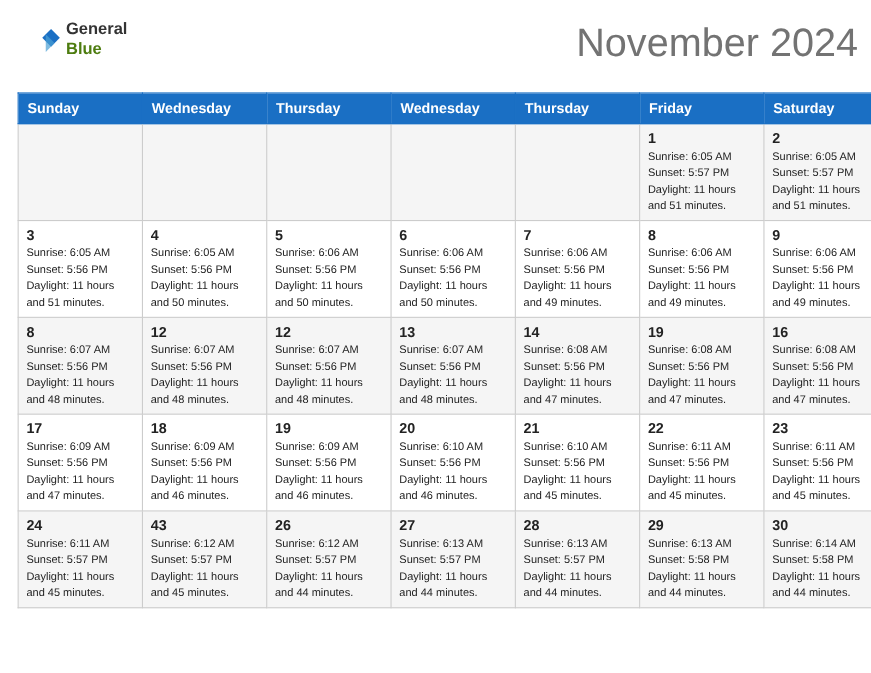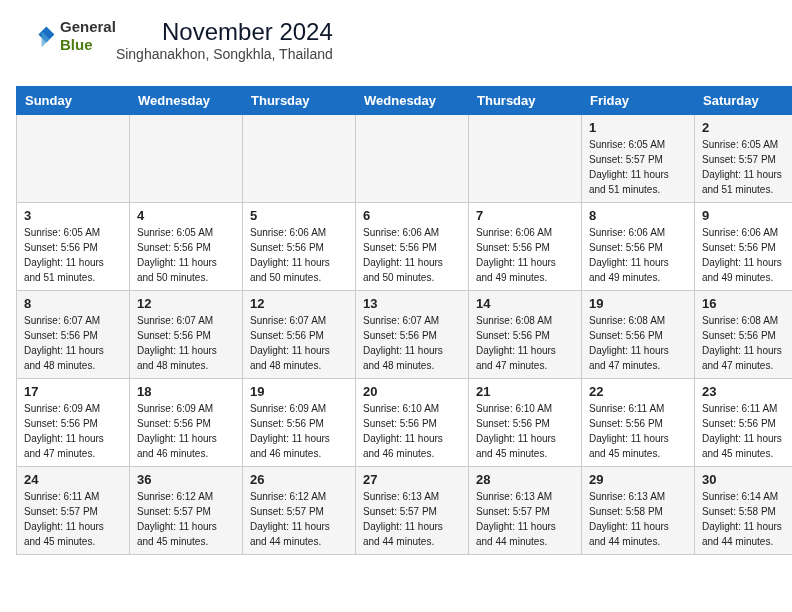--- a/index.html
+++ b/index.html
@@ -4,23 +4,23 @@
   <style>
     * { box-sizing: border-box; margin: 0; padding: 0; }
     body {
       font-family: Arial, sans-serif;
       background: #fff;
       width: 792px;
       min-height: 612px;
     }
     .header {
       display: flex;
-      justify-content: flex-start;
+      justify-content: space-between;
       align-items: flex-start;
-      padding: 18px 24px 8px 24px;
+      padding: 18px 12px 8px 24px;
     }
     .logo {
       display: flex;
       align-items: center;
       gap: 4px;
     }
     .logo-text {
       font-size: 15px;
       font-weight: bold;
       line-height: 1.2;
@@ -28,23 +28,23 @@
     .logo-text .general { color: #333; }
     .logo-text .blue { color: #4d7c0f; }
     .logo-icon {
       width: 32px;
       height: 32px;
     }
     .title-section {
       text-align: right;
     }
     .month-title {
-      font-size: 24px;
+      font-size: 36px;
       font-weight: normal;
-      color: #0f172a;
+      color: #737373;
     }
     .subtitle {
       font-size: 14px;
       color: #444;
     }
     .calendar {
       width: 100%;
       border-collapse: collapse;
       margin: 16px;
     }
@@ -100,21 +100,20 @@
       <polygon points="28,8 38,18 28,28 18,18" fill="#1a6fc4"></polygon>
       <polygon points="22,14 32,24 22,34" fill="#4a9fd4" opacity="0.7"></polygon>
     </svg>
     <div class="logo-text">
       <div class="general">General</div>
       <div class="blue">Blue</div>
     </div>
   </div>
   <div class="title-section">
     <div class="month-title">November 2024</div>
-    <div class="subtitle">Singhanakhon, Songkhla, Thailand</div>
   </div>
 </div>
 
 <table class="calendar">
   <thead>
     <tr>
     <th>Sunday</th>
         <th>Wednesday</th>
         <th>Thursday</th>
         <th>Wednesday</th>
@@ -300,21 +299,21 @@
       </tr>
       <tr>
         <td>
           <span class="day-number">24</span>
           <div class="day-info" style="white-space: pre-line;">Sunrise: 6:11 AM
 Sunset: 5:57 PM
 Daylight: 11 hours
 and 45 minutes.</div>
         </td>
         <td>
-          <span class="day-number">36</span>
+          <span class="day-number">43</span>
           <div class="day-info" style="white-space: pre-line;">Sunrise: 6:12 AM
 Sunset: 5:57 PM
 Daylight: 11 hours
 and 45 minutes.</div>
         </td>
         <td>
           <span class="day-number">26</span>
           <div class="day-info" style="white-space: pre-line;">Sunrise: 6:12 AM
 Sunset: 5:57 PM
 Daylight: 11 hours

